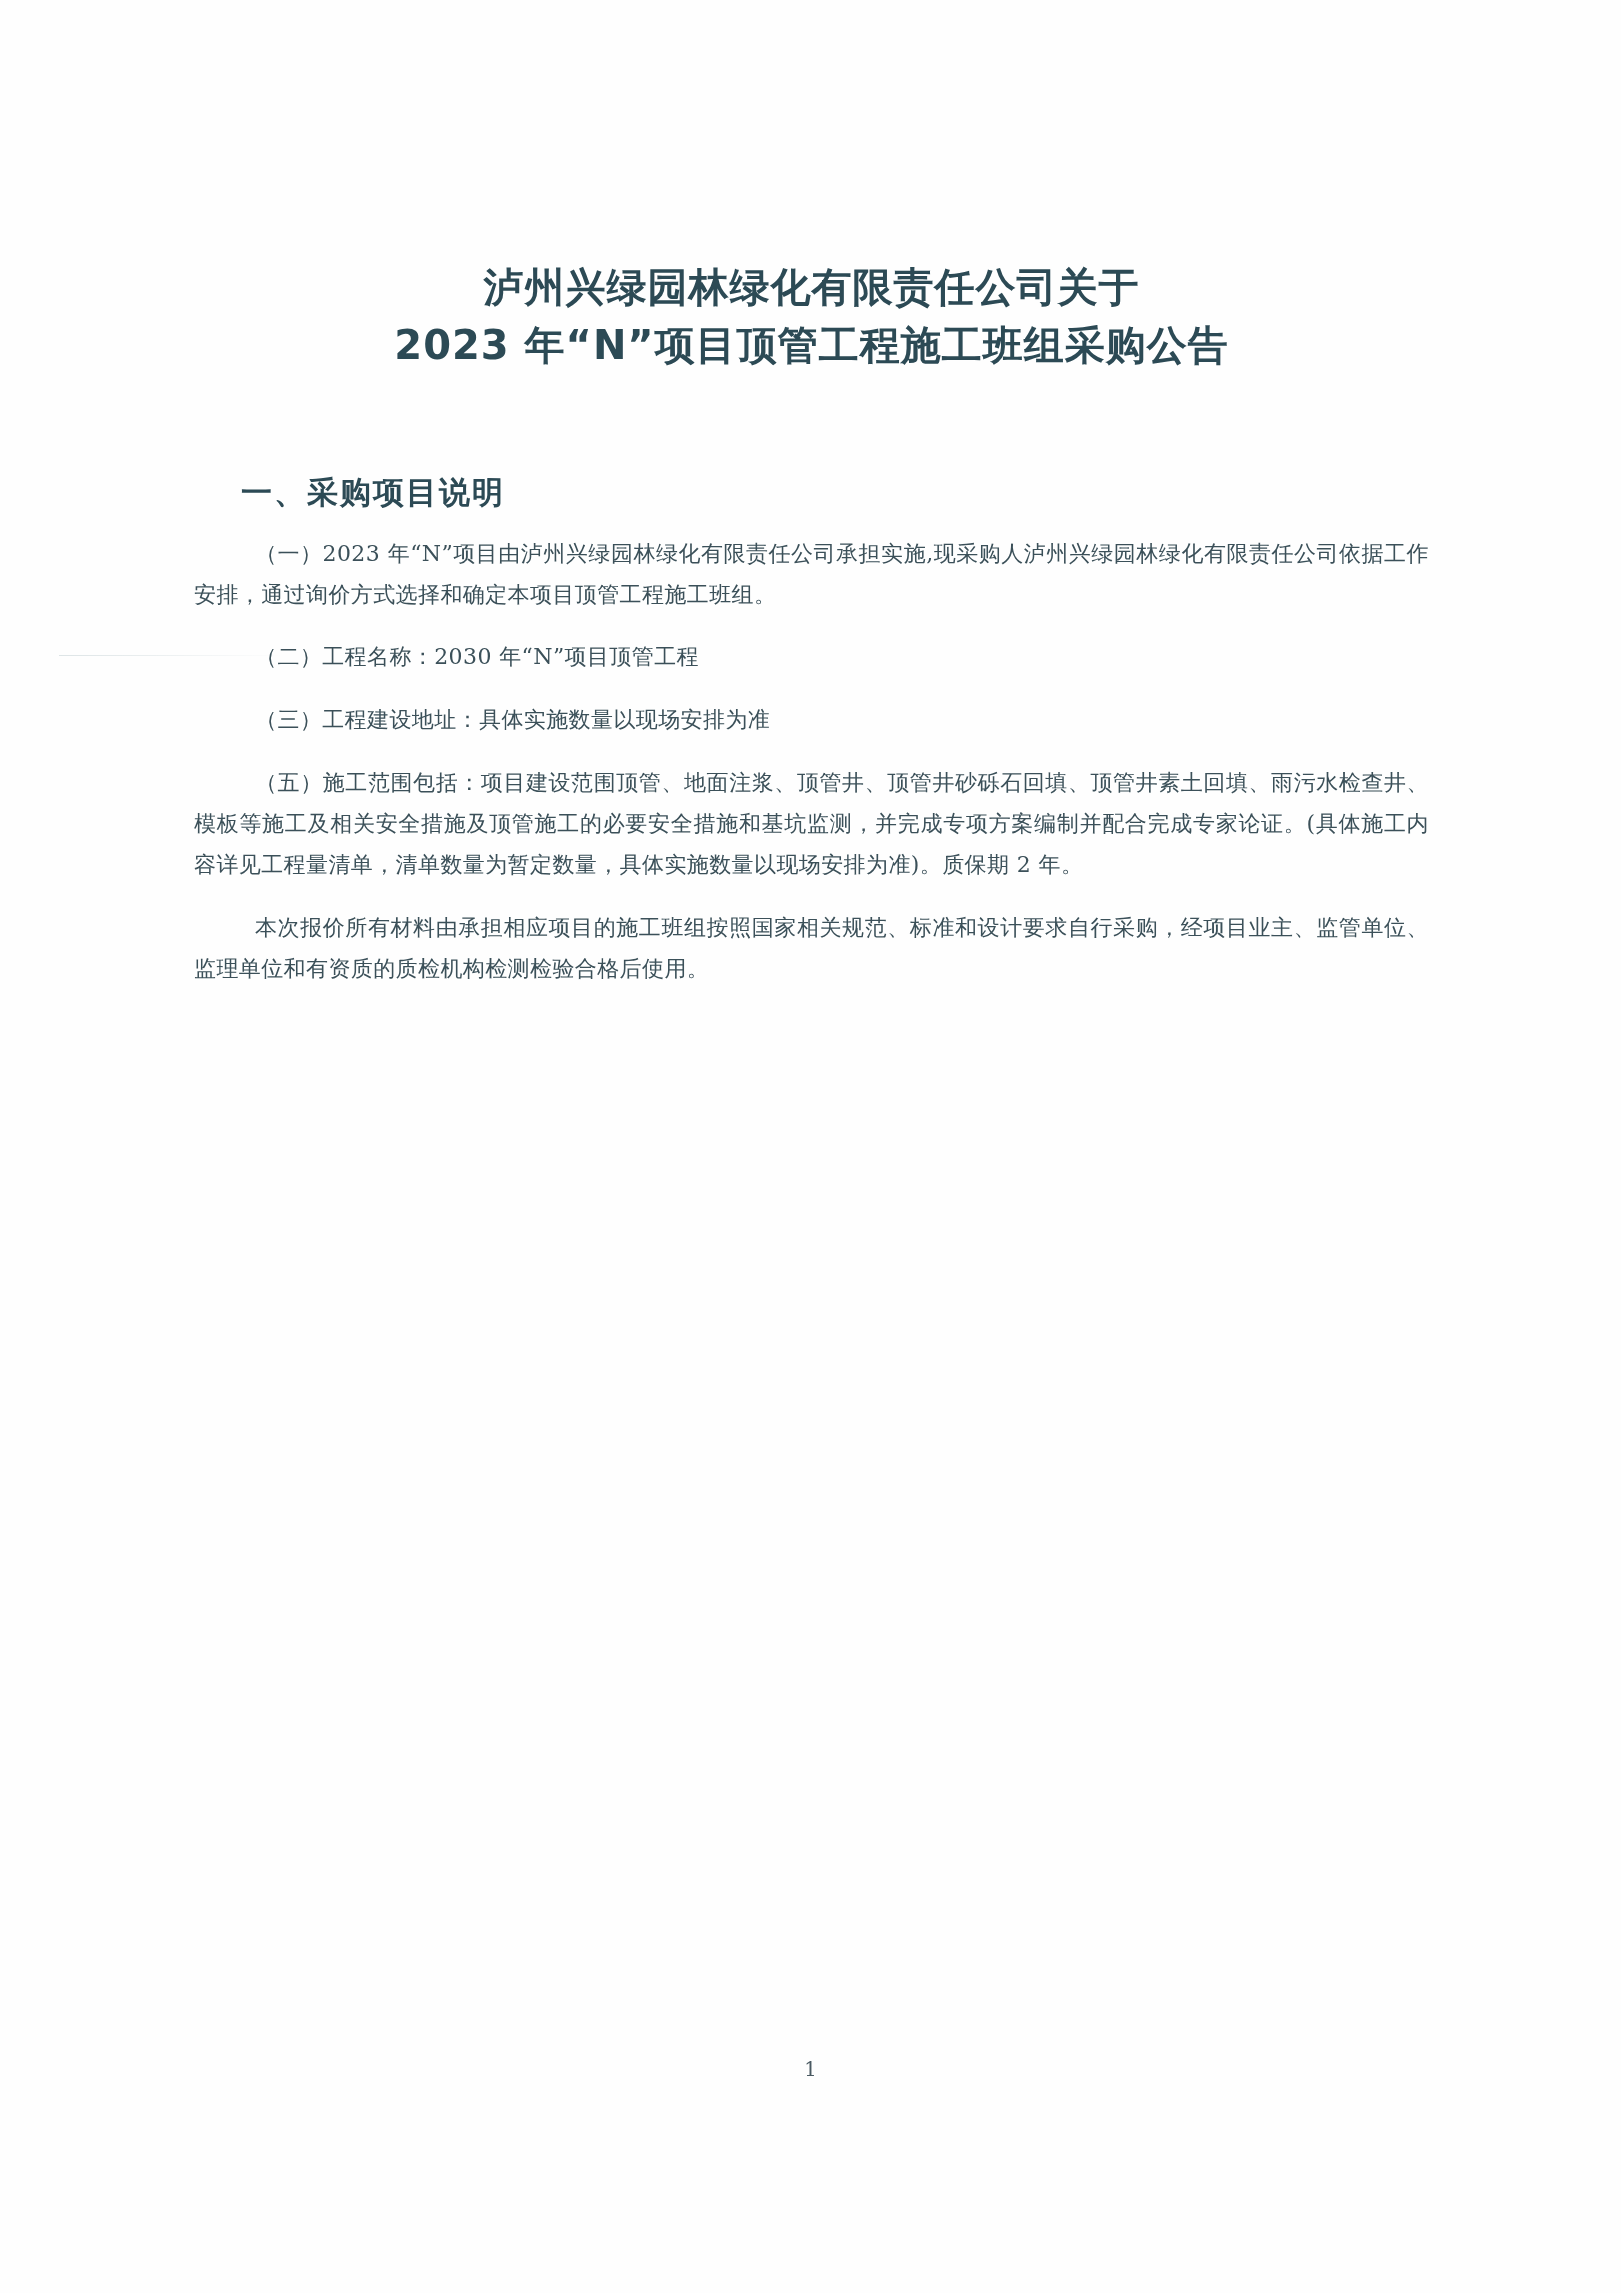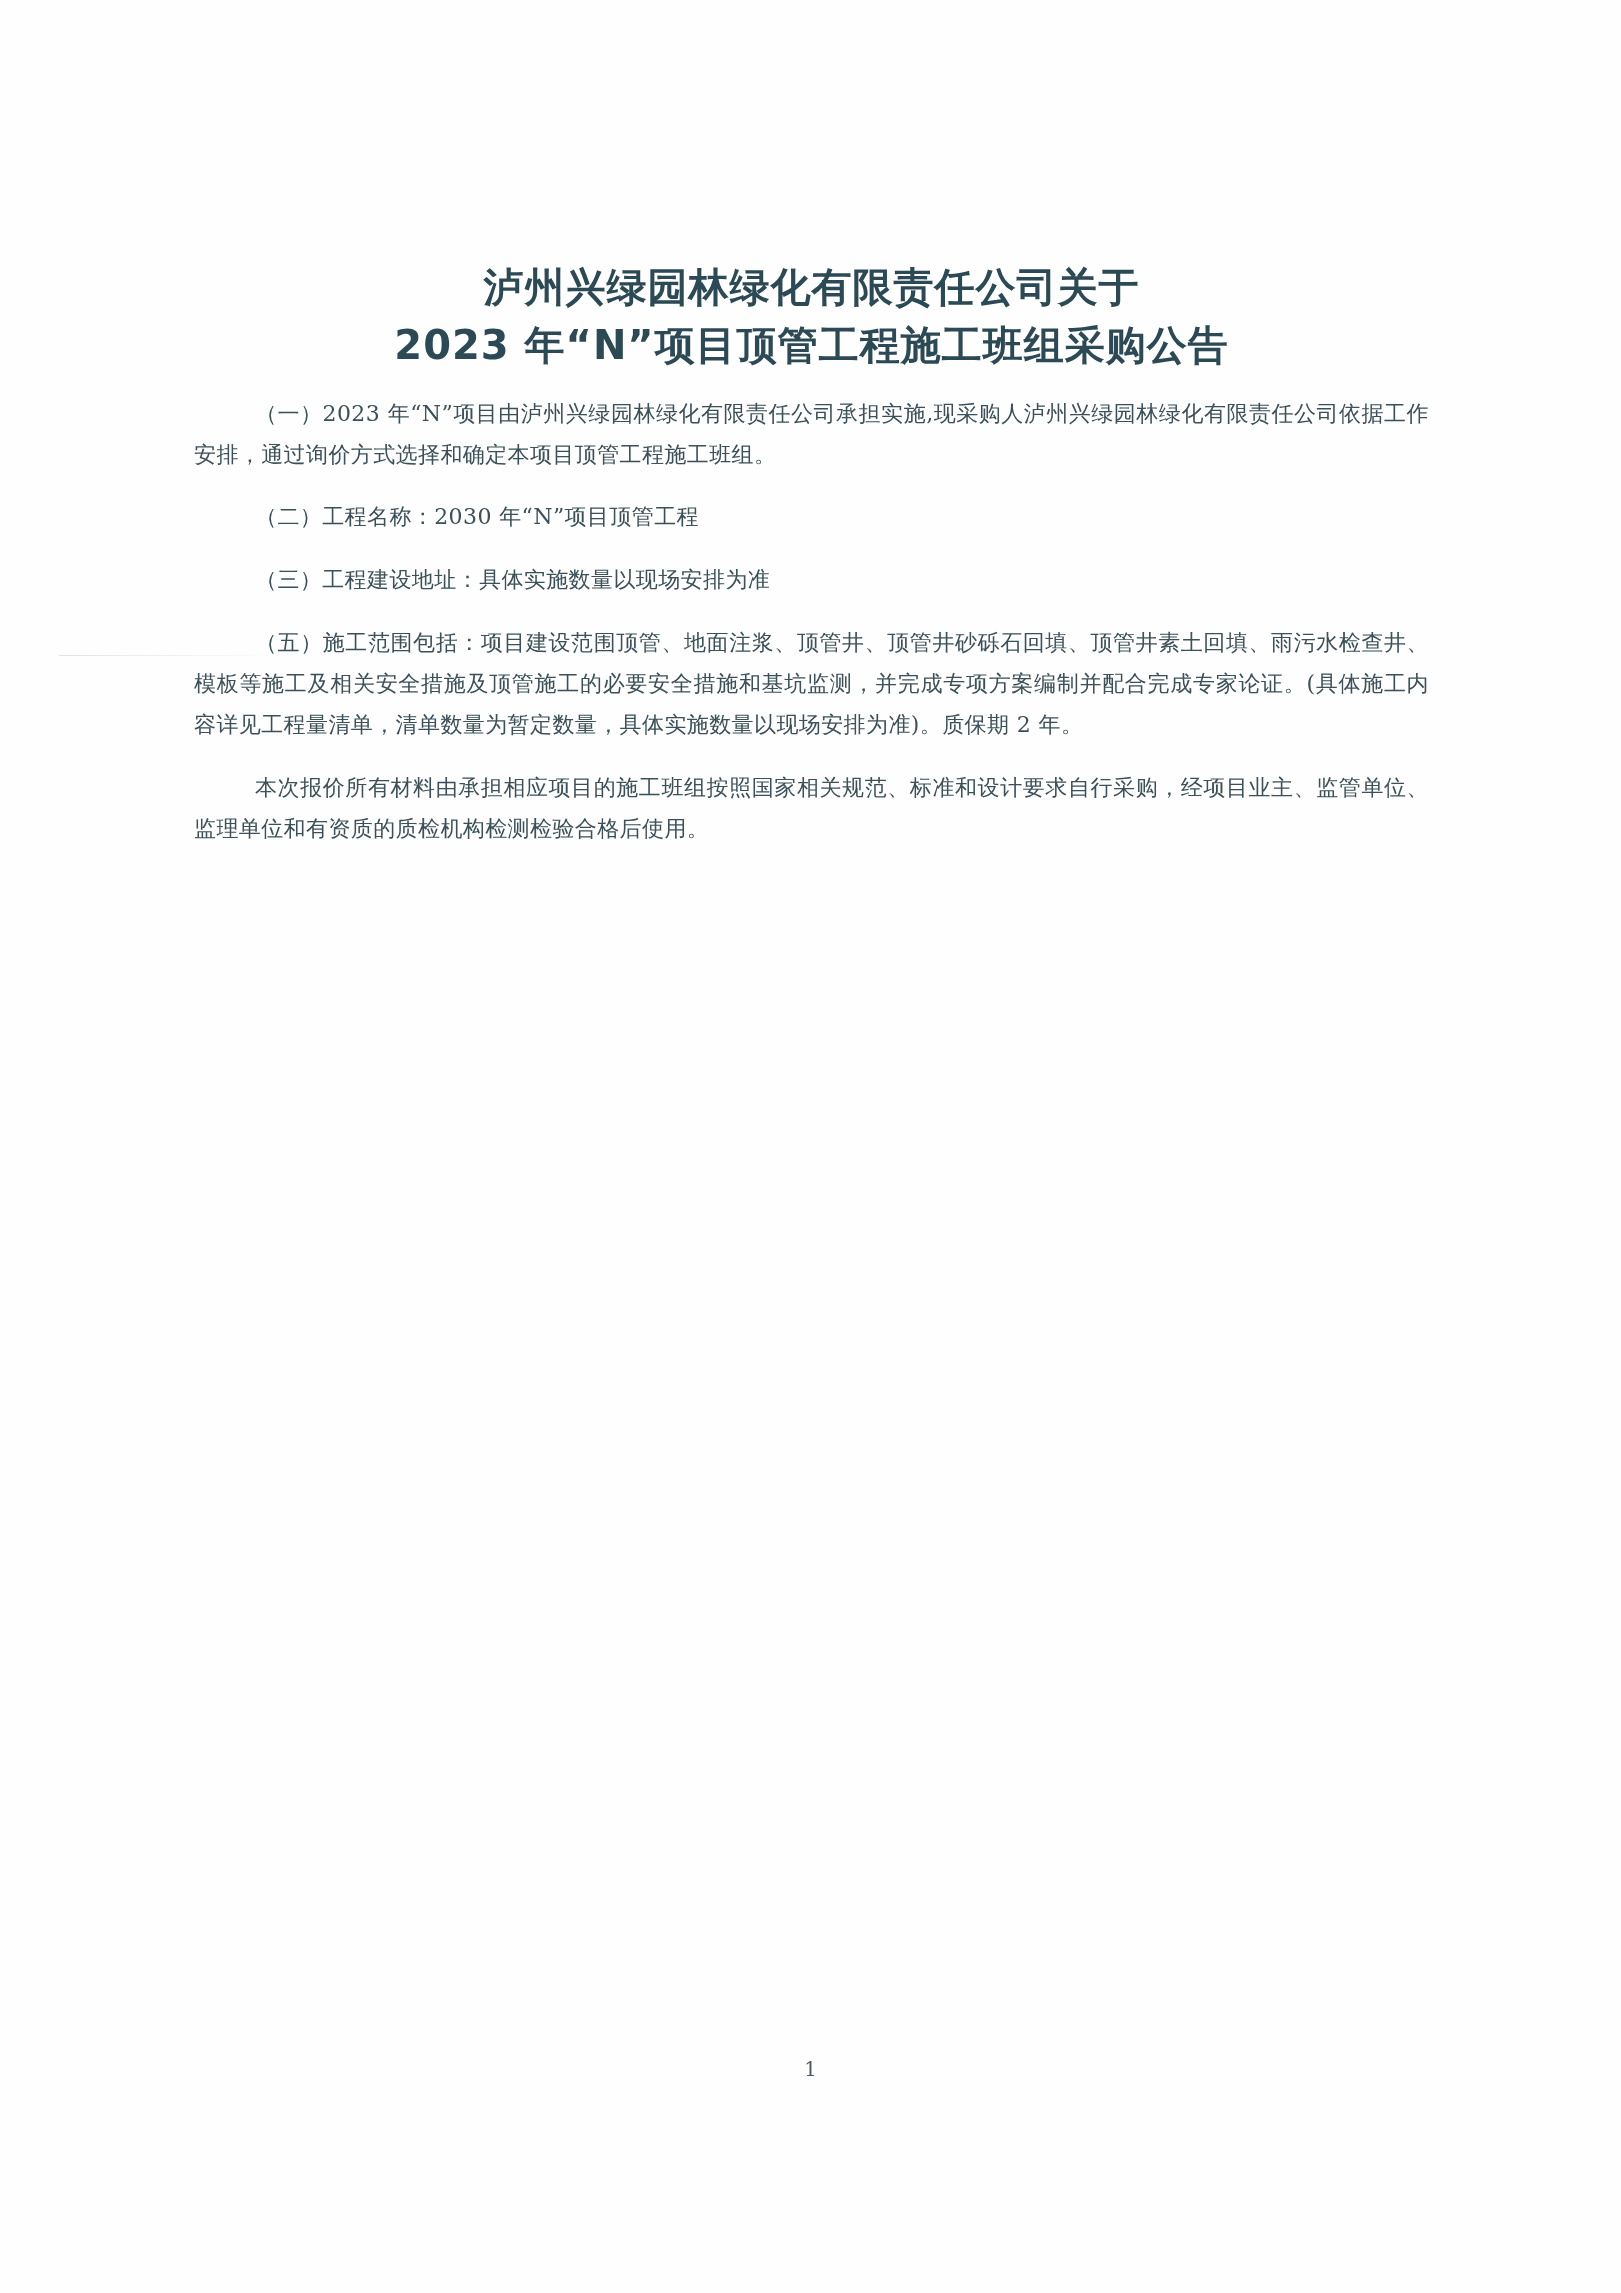--- a/index.html
+++ b/index.html
@@ -89,20 +89,21 @@
 
   <div class="faint-line"></div>
 
   <div class="content">
 
     <div class="doc-title">
       <span class="line">泸州兴绿园林绿化有限责任公司关于</span>
       <span class="line">2023 年“N”项目顶管工程施工班组采购公告</span>
     </div>
 
+    <div class="section-heading">一、采购项目说明</div>
 
     <p class="para indent">（一）2023 年“N”项目由泸州兴绿园林绿化有限责任公司承担实施,现采购人泸州兴绿园林绿化有限责任公司依据工作安排，通过询价方式选择和确定本项目顶管工程施工班组。</p>
     <p class="para indent">（二）工程名称：2030 年“N”项目顶管工程</p>
     <p class="para indent">（三）工程建设地址：具体实施数量以现场安排为准</p>
     <p class="para indent">（五）施工范围包括：项目建设范围顶管、地面注浆、顶管井、顶管井砂砾石回填、顶管井素土回填、雨污水检查井、模板等施工及相关安全措施及顶管施工的必要安全措施和基坑监测，并完成专项方案编制并配合完成专家论证。(具体施工内容详见工程量清单，清单数量为暂定数量，具体实施数量以现场安排为准)。质保期 2 年。</p>
     <p class="para indent">本次报价所有材料由承担相应项目的施工班组按照国家相关规范、标准和设计要求自行采购，经项目业主、监管单位、监理单位和有资质的质检机构检测检验合格后使用。</p>
 
   </div>
 
   <div class="page-number">1</div>

